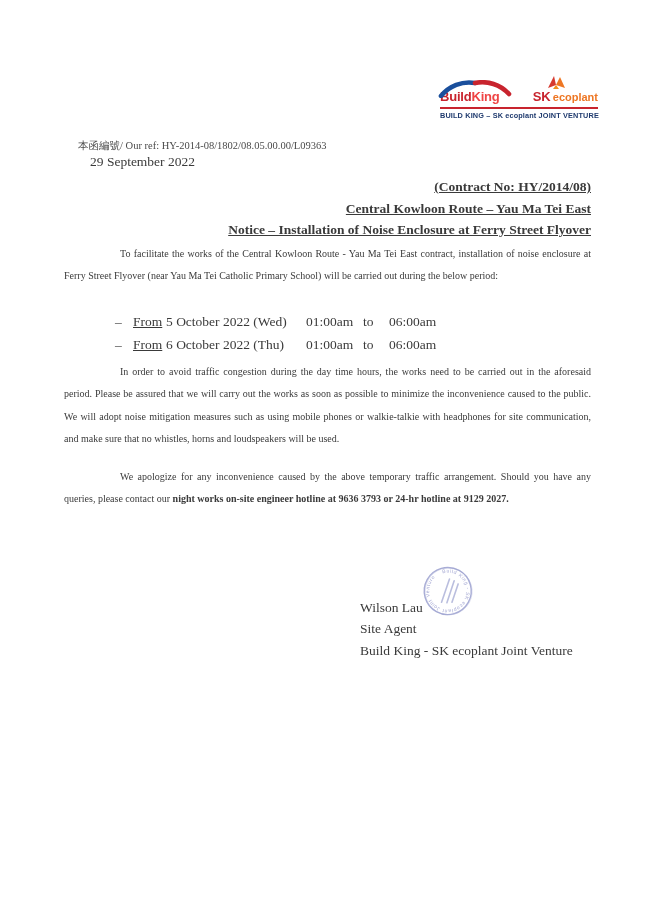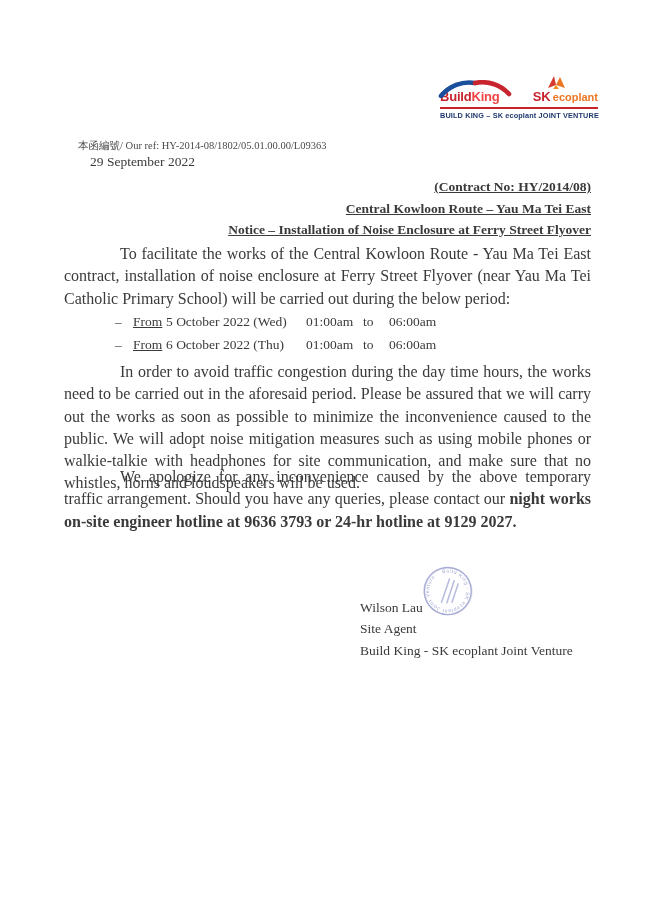--- a/index.html
+++ b/index.html
@@ -40,21 +40,21 @@
   
   .ref-line { position:absolute; left:78px; top:139px; font-size:10.5px; color:#4a4a4a; }
   .date-line { position:absolute; left:90px; top:154px; font-size:13.5px; }
 
   
   .title-block { position:absolute; left:64px; width:527px; top:176px; text-align:right; }
   .title-line { font-size:13.5px; font-weight:bold; line-height:21.5px; }
   .title-line span { text-decoration:underline; }
 
   
-  .para { position:absolute; left:64px; width:527px; font-size:16px; line-height:22.3px; text-align:justify; text-indent:56px; margin:0; }
+  .para { position:absolute; left:64px; width:527px; font-size:10px; line-height:22.3px; text-align:justify; text-indent:56px; margin:0; }
   .para1 { top:243px; }
   .para2 { top:361px; }
   .para3 { top:466px; }
   .bold { font-weight:bold; }
 
   .schedule { position:absolute; left:115px; top:311px; font-size:13.5px; }
   .sched-row { display:flex; line-height:22.5px; }
   .sched-bullet { width:18px; }
   .sched-from { width:33px;text-decoration:underline; }
   .sched-date { width:140px; }
@@ -87,21 +87,21 @@
           <polygon points="6,13 9,9 12,13" fill="#f0901e"></polygon>
         </svg>
         <span class="sk-sk">SK</span>
           <span class="sk-eco">ecoplant</span>
       </div>
     </div>
     <div class="logo-rule"></div>
     <div class="logo-tagline">BUILD KING – SK ecoplant JOINT VENTURE</div>
   </div>
 
-  <div class="ref-line"><span>本函編號/ Our ref:</span> <span>HY-2014-08/1802/05.01.00.00/L09363</span></div>
+  <div class="ref-line"><span>本函編號/ Our ref:</span> <span>HY-2014-08/1802/08.05.00.00/L09363</span></div>
   <div class="date-line">29 September 2022</div>
 
   <div class="title-block">
     <div class="title-line"><span>(Contract No: HY/2014/08)</span></div>
     <div class="title-line"><span>Central Kowloon Route – Yau Ma Tei East</span></div>
     <div class="title-line"><span>Notice – Installation of Noise Enclosure at Ferry Street Flyover</span></div>
   </div>
 
   <p class="para para1">To facilitate the works of the Central Kowloon Route - Yau Ma Tei East contract, installation of noise enclosure at Ferry Street Flyover (near Yau Ma Tei Catholic Primary School) will be carried out during the below period:</p>
 

